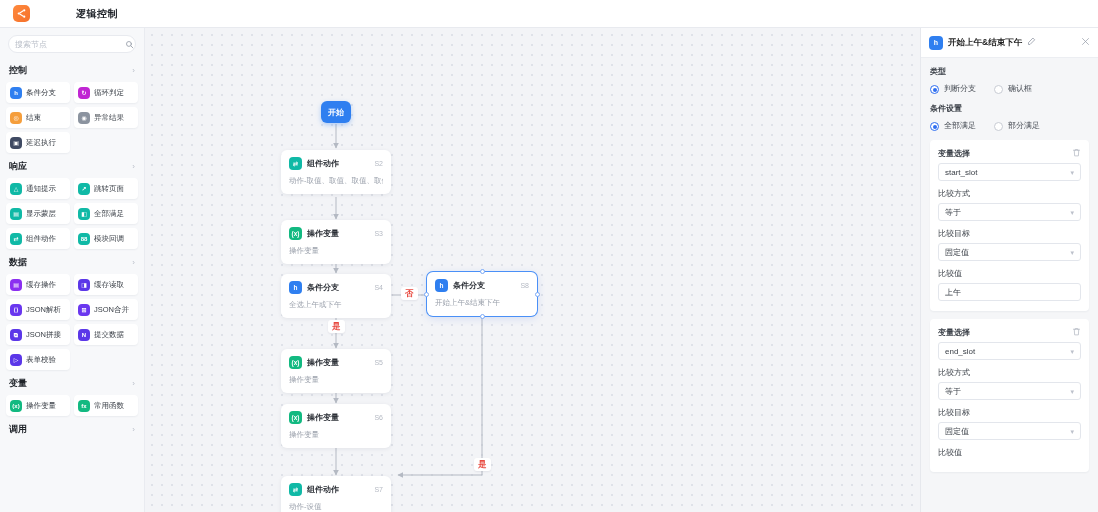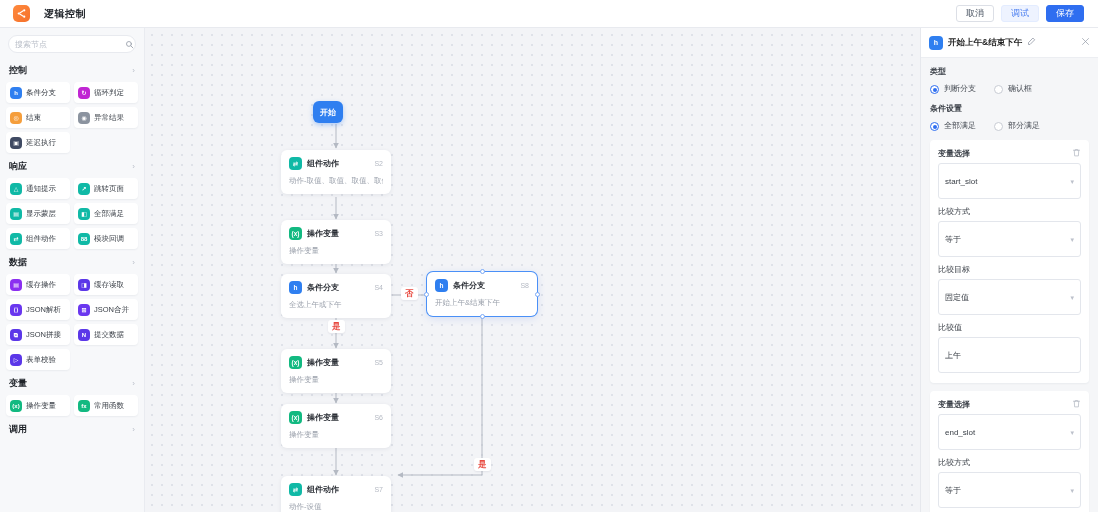--- a/index.html
+++ b/index.html
@@ -10,21 +10,21 @@
     overflow: hidden;
     color: #2b2f36;
   }
   .app { position: relative; width: 1098px; height: 512px; display: flex; flex-direction: column; }
 
   
   .topbar {
     height: 28px; min-height: 28px; background: #ffffff;
     border-bottom: 1px solid #e8eaef;
     display: flex; align-items: center; padding: 0 8px;
-    position: relative; z-index: 20;
+    position: relative; z-index: 20; gap: 32px;
   }
   .app-logo {
     width: 17px; height: 17px; border-radius: 5px;
     background: linear-gradient(135deg,#ff8a3d,#f5712c);
     display: flex; align-items: center; justify-content: center;
     margin-left: 5px;
   }
   .app-logo svg { display:block; }
   .topbar-title {
     font-size: 10px; color: #1f2329; font-weight: 600;
@@ -174,21 +174,21 @@
 
   .cond-card {
     background: #fff; border-radius: 4px; padding: 8px 8px 10px 8px;
     margin-bottom: 8px; box-shadow: 0 1px 2px rgba(20,30,60,.05);
   }
   .cc-head { display: flex; align-items: center; margin-bottom: 4px; }
   .cc-head .lbl { font-size: 8px; color: #3b4048; font-weight: bold; }
   .cc-trash { margin-left: auto; color: #b4b9c3; font-size: 9px; cursor: pointer; line-height: 1; }
   .field-label { font-size: 8px; color: #3b4048; margin: 7px 0 4px 0; }
   .select, .input {
-    height: 36px; border: 1px solid #e3e6ec; border-radius: 3px; background: #fff;
+    height: 18px; border: 1px solid #e3e6ec; border-radius: 3px; background: #fff;
     display: flex; align-items: center; padding: 0 6px; font-size: 8px; color: #3b4048;
     position: relative;
   }
   .select .caret { margin-left: auto; color: #bcc1cb; font-size: 7px; line-height: 1; }
 </style>
 </head>
 <body>
 
 <div class="app">
 
@@ -196,25 +196,20 @@
     <div class="app-logo">
       <svg width="11" height="11" viewBox="0 0 24 24" fill="none" stroke="#fff" stroke-width="2.4" stroke-linecap="round" stroke-linejoin="round">
         <circle cx="18" cy="5" r="2.4" fill="#fff" stroke="none"></circle>
         <circle cx="6" cy="12" r="2.4" fill="#fff" stroke="none"></circle>
         <circle cx="18" cy="19" r="2.4" fill="#fff" stroke="none"></circle>
         <line x1="8.2" y1="10.8" x2="15.8" y2="6.2"></line>
         <line x1="8.2" y1="13.2" x2="15.8" y2="17.8"></line>
       </svg>
     </div>
     <div class="topbar-title">逻辑控制</div>
-    <div class="topbar-actions">
-      <div class="btn btn-default">取消</div>
-      <div class="btn btn-text">调试</div>
-      <div class="btn btn-primary">保存</div>
-    </div>
   </div>
 
   <div class="body">
 
     <div class="sidebar">
       <div class="sidebar-search-wrap">
         <div class="sidebar-search">
           <input placeholder="搜索节点" style="">
           <span>
             <svg width="9" height="9" viewBox="0 0 24 24" fill="none" stroke="#9aa0ab" stroke-width="2.4" stroke-linecap="round">
@@ -355,21 +350,21 @@
 
           <path d="M191,289 L191,320" stroke="#b4b9c3" stroke-width="1" fill="none" marker-end="url(#ah)"></path>
 
           <path d="M191,351 L191,375" stroke="#b4b9c3" stroke-width="1" fill="none" marker-end="url(#ah)"></path>
 
           <path d="M191,406 L191,447" stroke="#b4b9c3" stroke-width="1" fill="none" marker-end="url(#ah)"></path>
 
           <path d="M337,290 L337,447 L253,447" stroke="#b4b9c3" stroke-width="1" fill="none" marker-end="url(#ah)"></path>
         </svg>
 
-        <div class="start-node" style="left:168px; top:73px;">开始</div>
+        <div class="start-node" style="left:176px; top:73px;">开始</div>
 
         <div id="flow-nodes">
             <div class="node" style="left: 136px; top: 122px;">
               <div class="node-row">
                 <span class="node-ico" style="background:#10b9a6">⇄</span>
                 <span class="node-title">组件动作</span>
                 <span class="node-code">S2</span>
               </div>
               <div class="node-sub">动作-取值、取值、取值、取值、取</div>
             </div>

